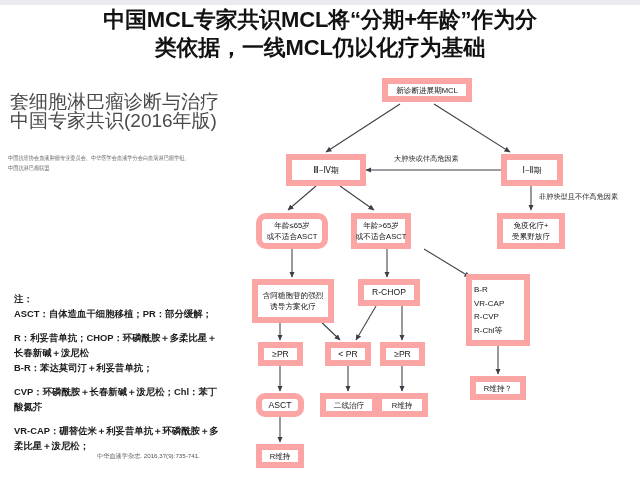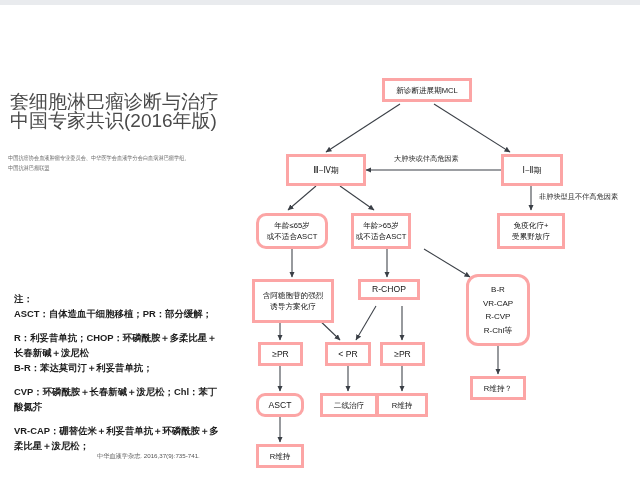--- a/index.html
+++ b/index.html
@@ -52,47 +52,51 @@
     font-weight:normal;
   }
 
   
   #flow{position:absolute;left:248px;top:74px;width:392px;height:408px;}
   #flow svg{position:absolute;left:0;top:0;}
 
   .node{
     position:absolute;
     box-sizing:border-box;
-    border:3px solid #fca5a5;
+    border:6px solid #fca5a5;
     background:#ffffff;
     color:#151515;
     display:flex;flex-direction:column;
     align-items:center;justify-content:center;
     text-align:center;
     font-size:7.6px;line-height:11px;
     padding:1px 2px;
   }
   .node .l{display:block;white-space:nowrap;}
-  .node.list{align-items:center;justify-content:center;border-radius:12px;}
+  .node.list{align-items:flex-start;justify-content:center;}
   .node.list .l{text-align:left;line-height:13.5px;font-size:8px;}
   .node.roman{font-size:8px;}
   .node.lat{font-size:8.6px;}
   .edgelabel{
     position:absolute;
     font-size:7.2px;line-height:10px;color:#2a2a2a;
     white-space:nowrap;
   }
 </style>
 </head>
 <body>
 
 <div id="page">
 
   <div class="topband"></div>
 
+  <div class="title">
+    <span>中国MCL专家共识MCL将“分期+年龄”作为分</span>
+    <span class="ln2">类依据，一线MCL仍以化疗为基础</span>
+  </div>
 
   <div class="doc-title">
     <span>套细胞淋巴瘤诊断与治疗</span>
     <span>中国专家共识(2016年版)</span>
   </div>
 
   <div class="org-line">
     <span>中国抗癌协会血液肿瘤专业委员会、中华医学会血液学分会白血病淋巴瘤学组、</span>
     <span>中国抗淋巴瘤联盟</span>
   </div>
@@ -190,21 +194,21 @@
     </div>
     <div class="node" style="left:249px;top:139px;width:68px;height:36px;">
       <span class="l">免疫化疗+</span>
       <span class="l">受累野放疗</span>
     </div>
 
     <div class="node" style="left:4px;top:205px;width:82px;height:44px;">
       <span class="l">含阿糖胞苷的强烈</span>
       <span class="l">诱导方案化疗</span>
     </div>
-    <div class="node lat" style="left:110px;top:205px;width:62px;height:21px;">
+    <div class="node lat" style="left:110px;top:205px;width:62px;height:27px;">
       <span class="l">R-CHOP</span>
     </div>
     <div class="node list" style="left:218px;top:200px;width:64px;height:72px;">
       <span class="l">B-R</span>
       <span class="l">VR-CAP</span>
       <span class="l">R-CVP</span>
       <span class="l">R-Chl等</span>
     </div>
 
     <div class="node lat" style="left:10px;top:268px;width:45px;height:24px;">

